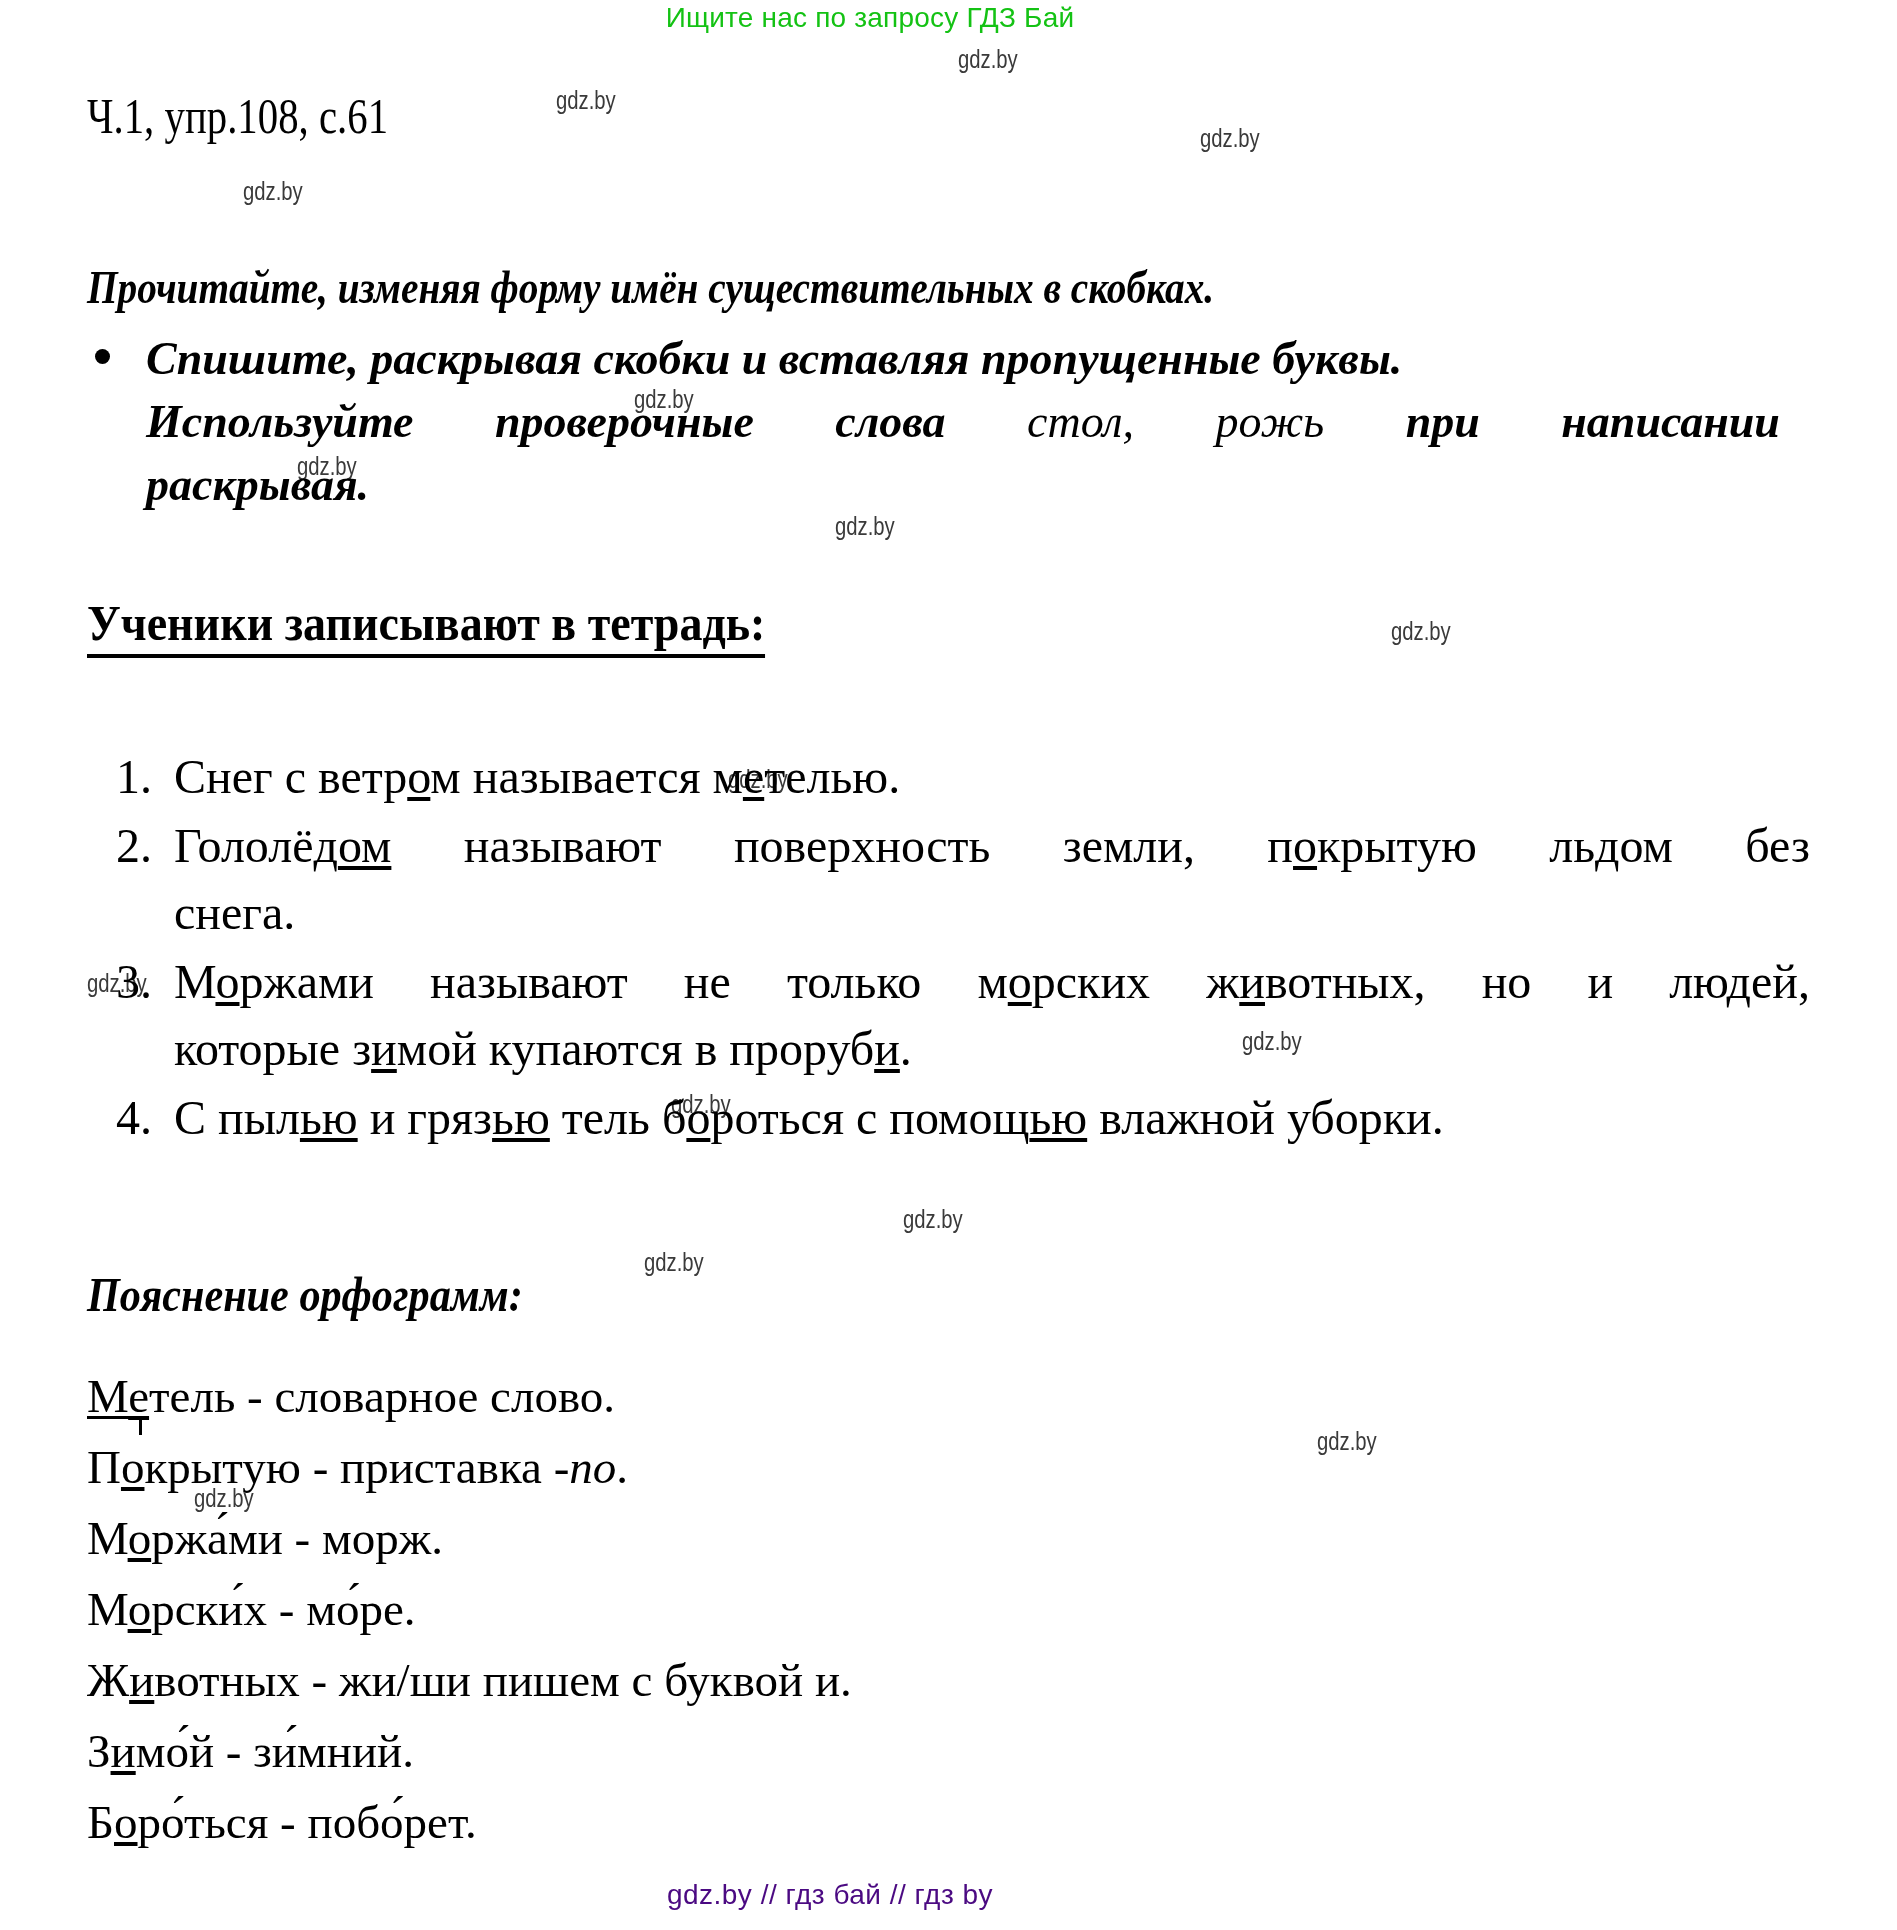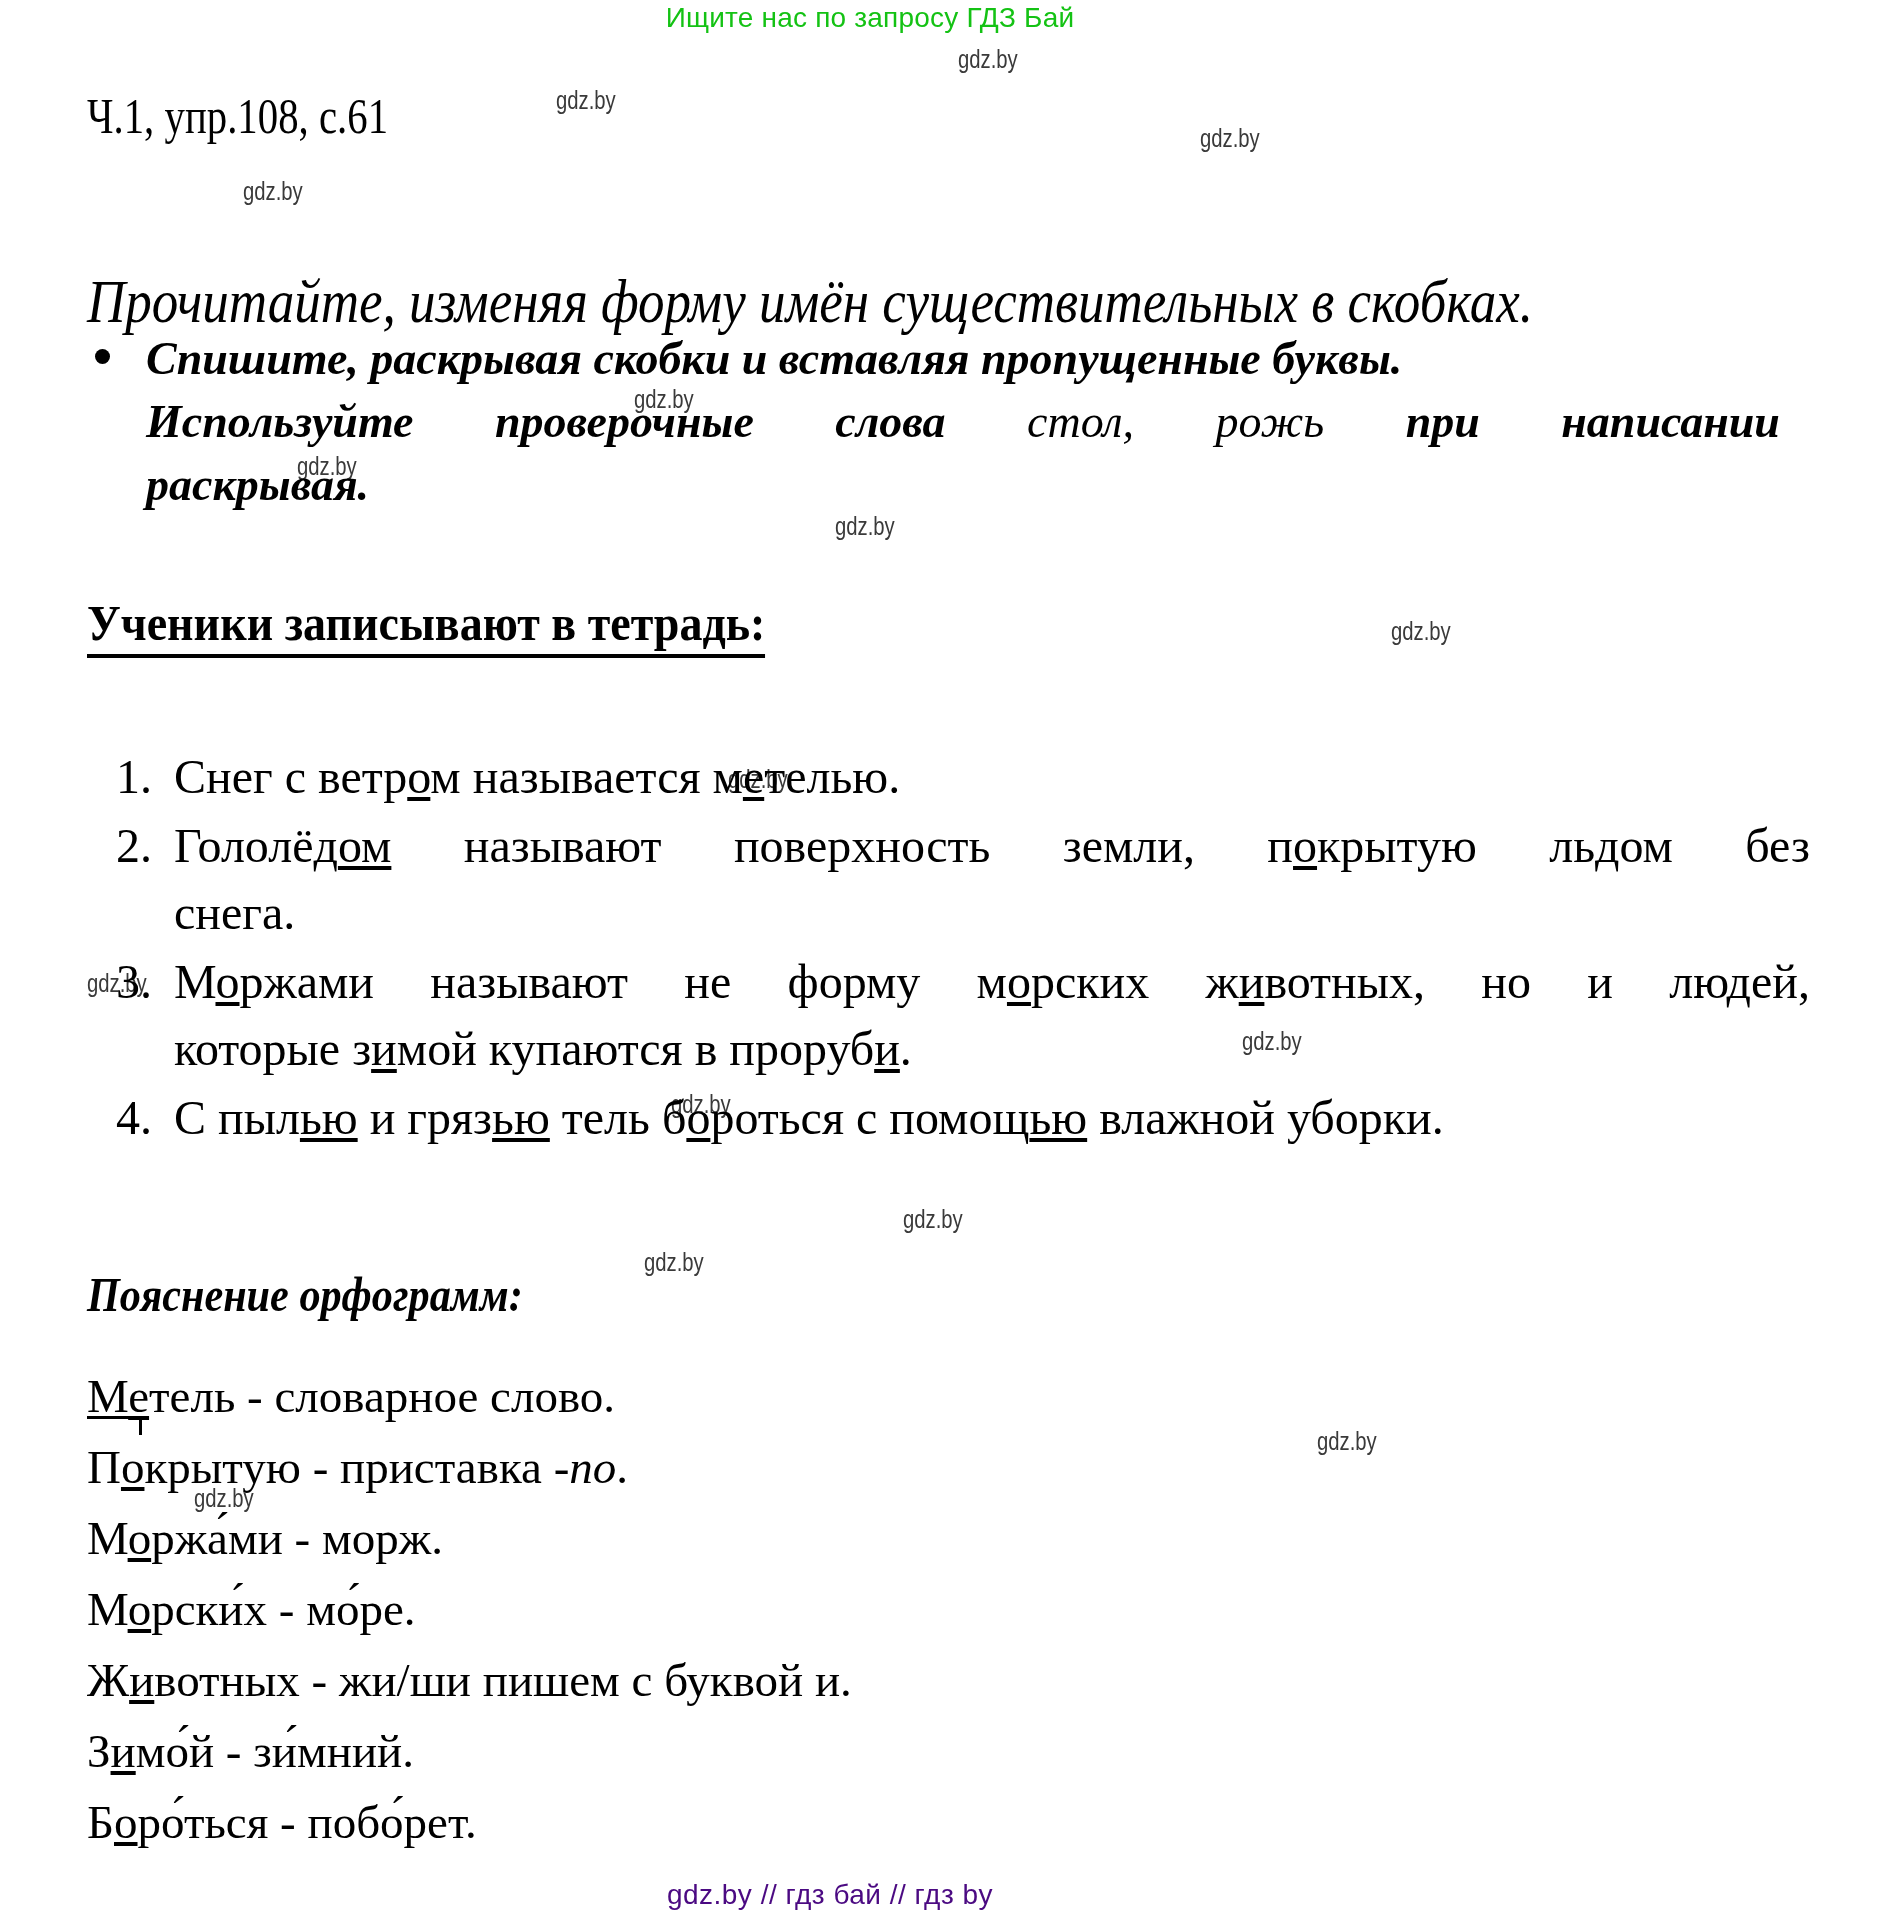--- a/index.html
+++ b/index.html
@@ -52,25 +52,25 @@
     letter-spacing: 0px;
     transform: scaleX(0.80);
     transform-origin: left top;
     white-space: nowrap;
   }
 
   
   .task {
     position: absolute;
     left: 87px;
-    top: 271px;
+    top: 257px;
     width: 1713px;
-    font-weight: normal;
+    font-weight: bold;
     font-style: italic;
-    font-size: 62px;
+    font-size: 46px;
     line-height: 61px;
   }
   .task-line1 {
     transform: scaleX(0.855);
     transform-origin: left top;
     white-space: nowrap;
   }
   .bullet-block {
     position: absolute;
     left: 87px;
@@ -286,21 +286,21 @@
     </div>
   </div>
 
   <div class="num-item">
     <div class="num-marker">3.</div>
     <div class="num-body">
       <span class="ln sp">
         <span><span>М</span><u class="uo">о</u><span>ржами</span></span>
         <span>называют</span>
         <span>не</span>
-        <span>форму</span>
+        <span>только</span>
         <span><span>м</span><u class="uo">о</u><span>рских</span></span>
         <span><span>ж</span><u class="uo">и</u><span>вотных,</span></span>
         <span>но</span>
         <span>и</span>
         <span>людей,</span>
       </span>
       <span class="ln"><span>которые з</span><u class="uo">и</u><span>мой купаются в проруб</span><u class="uo">и</u><span>.</span></span>
     </div>
   </div>
 

